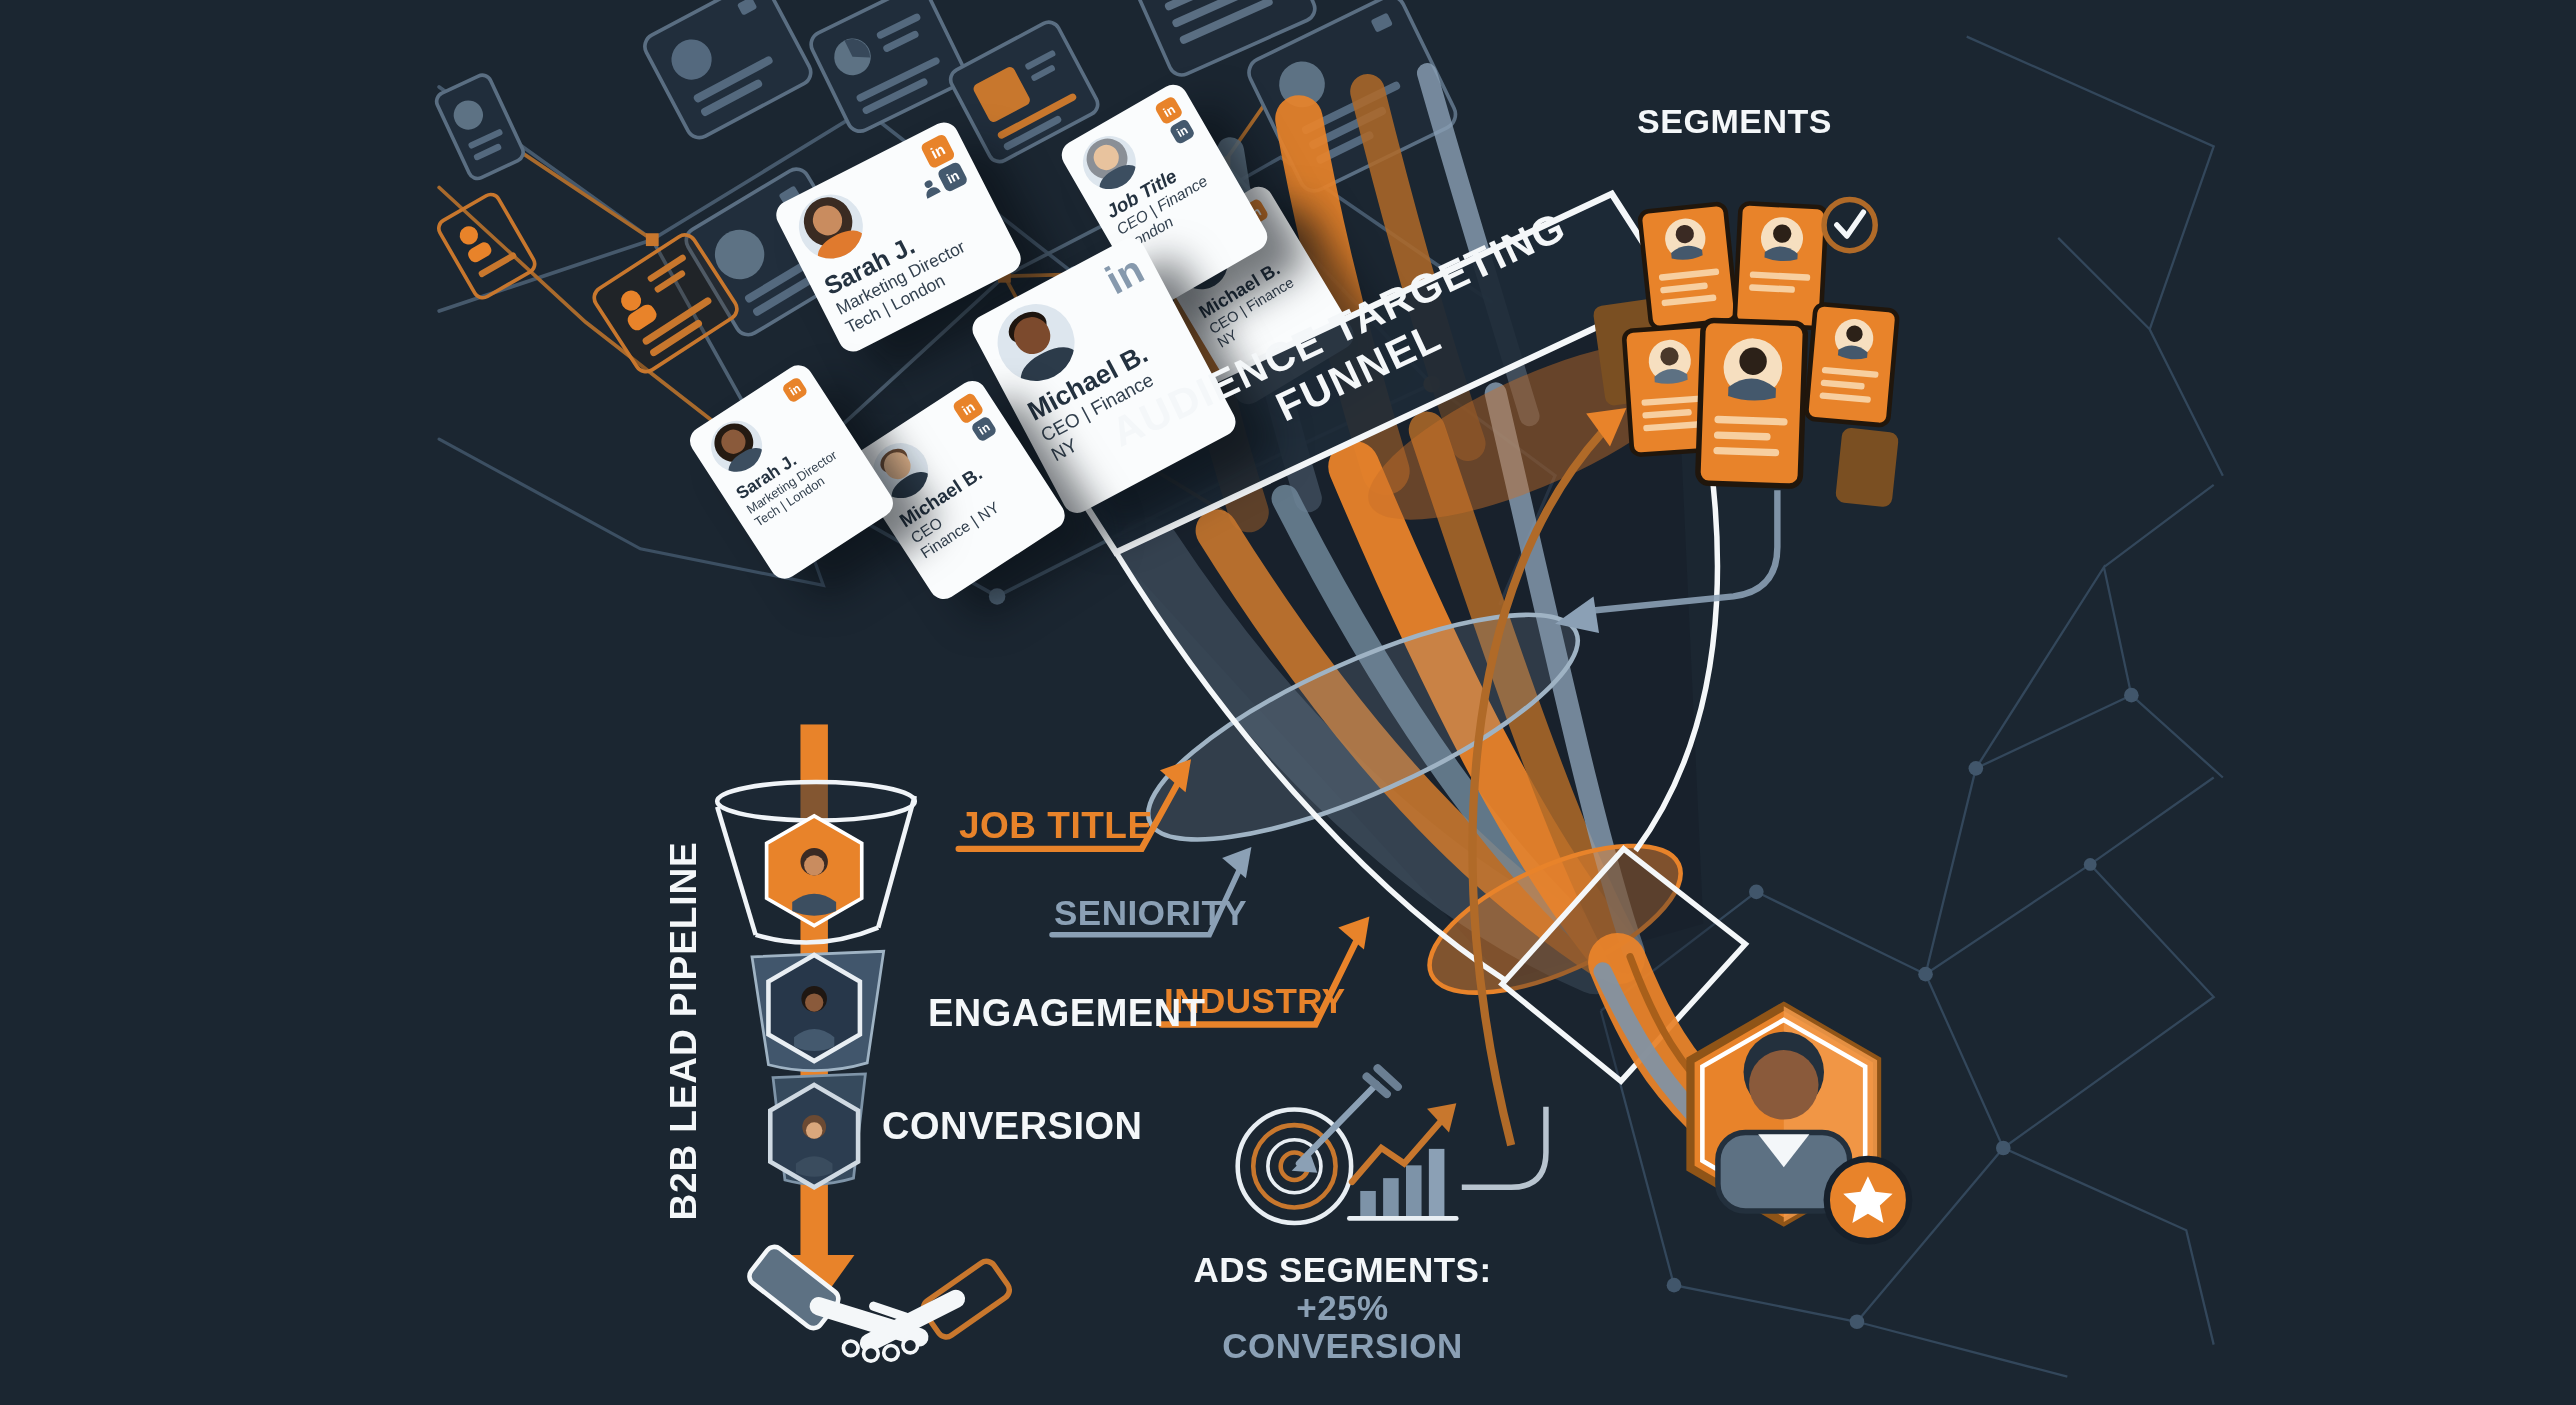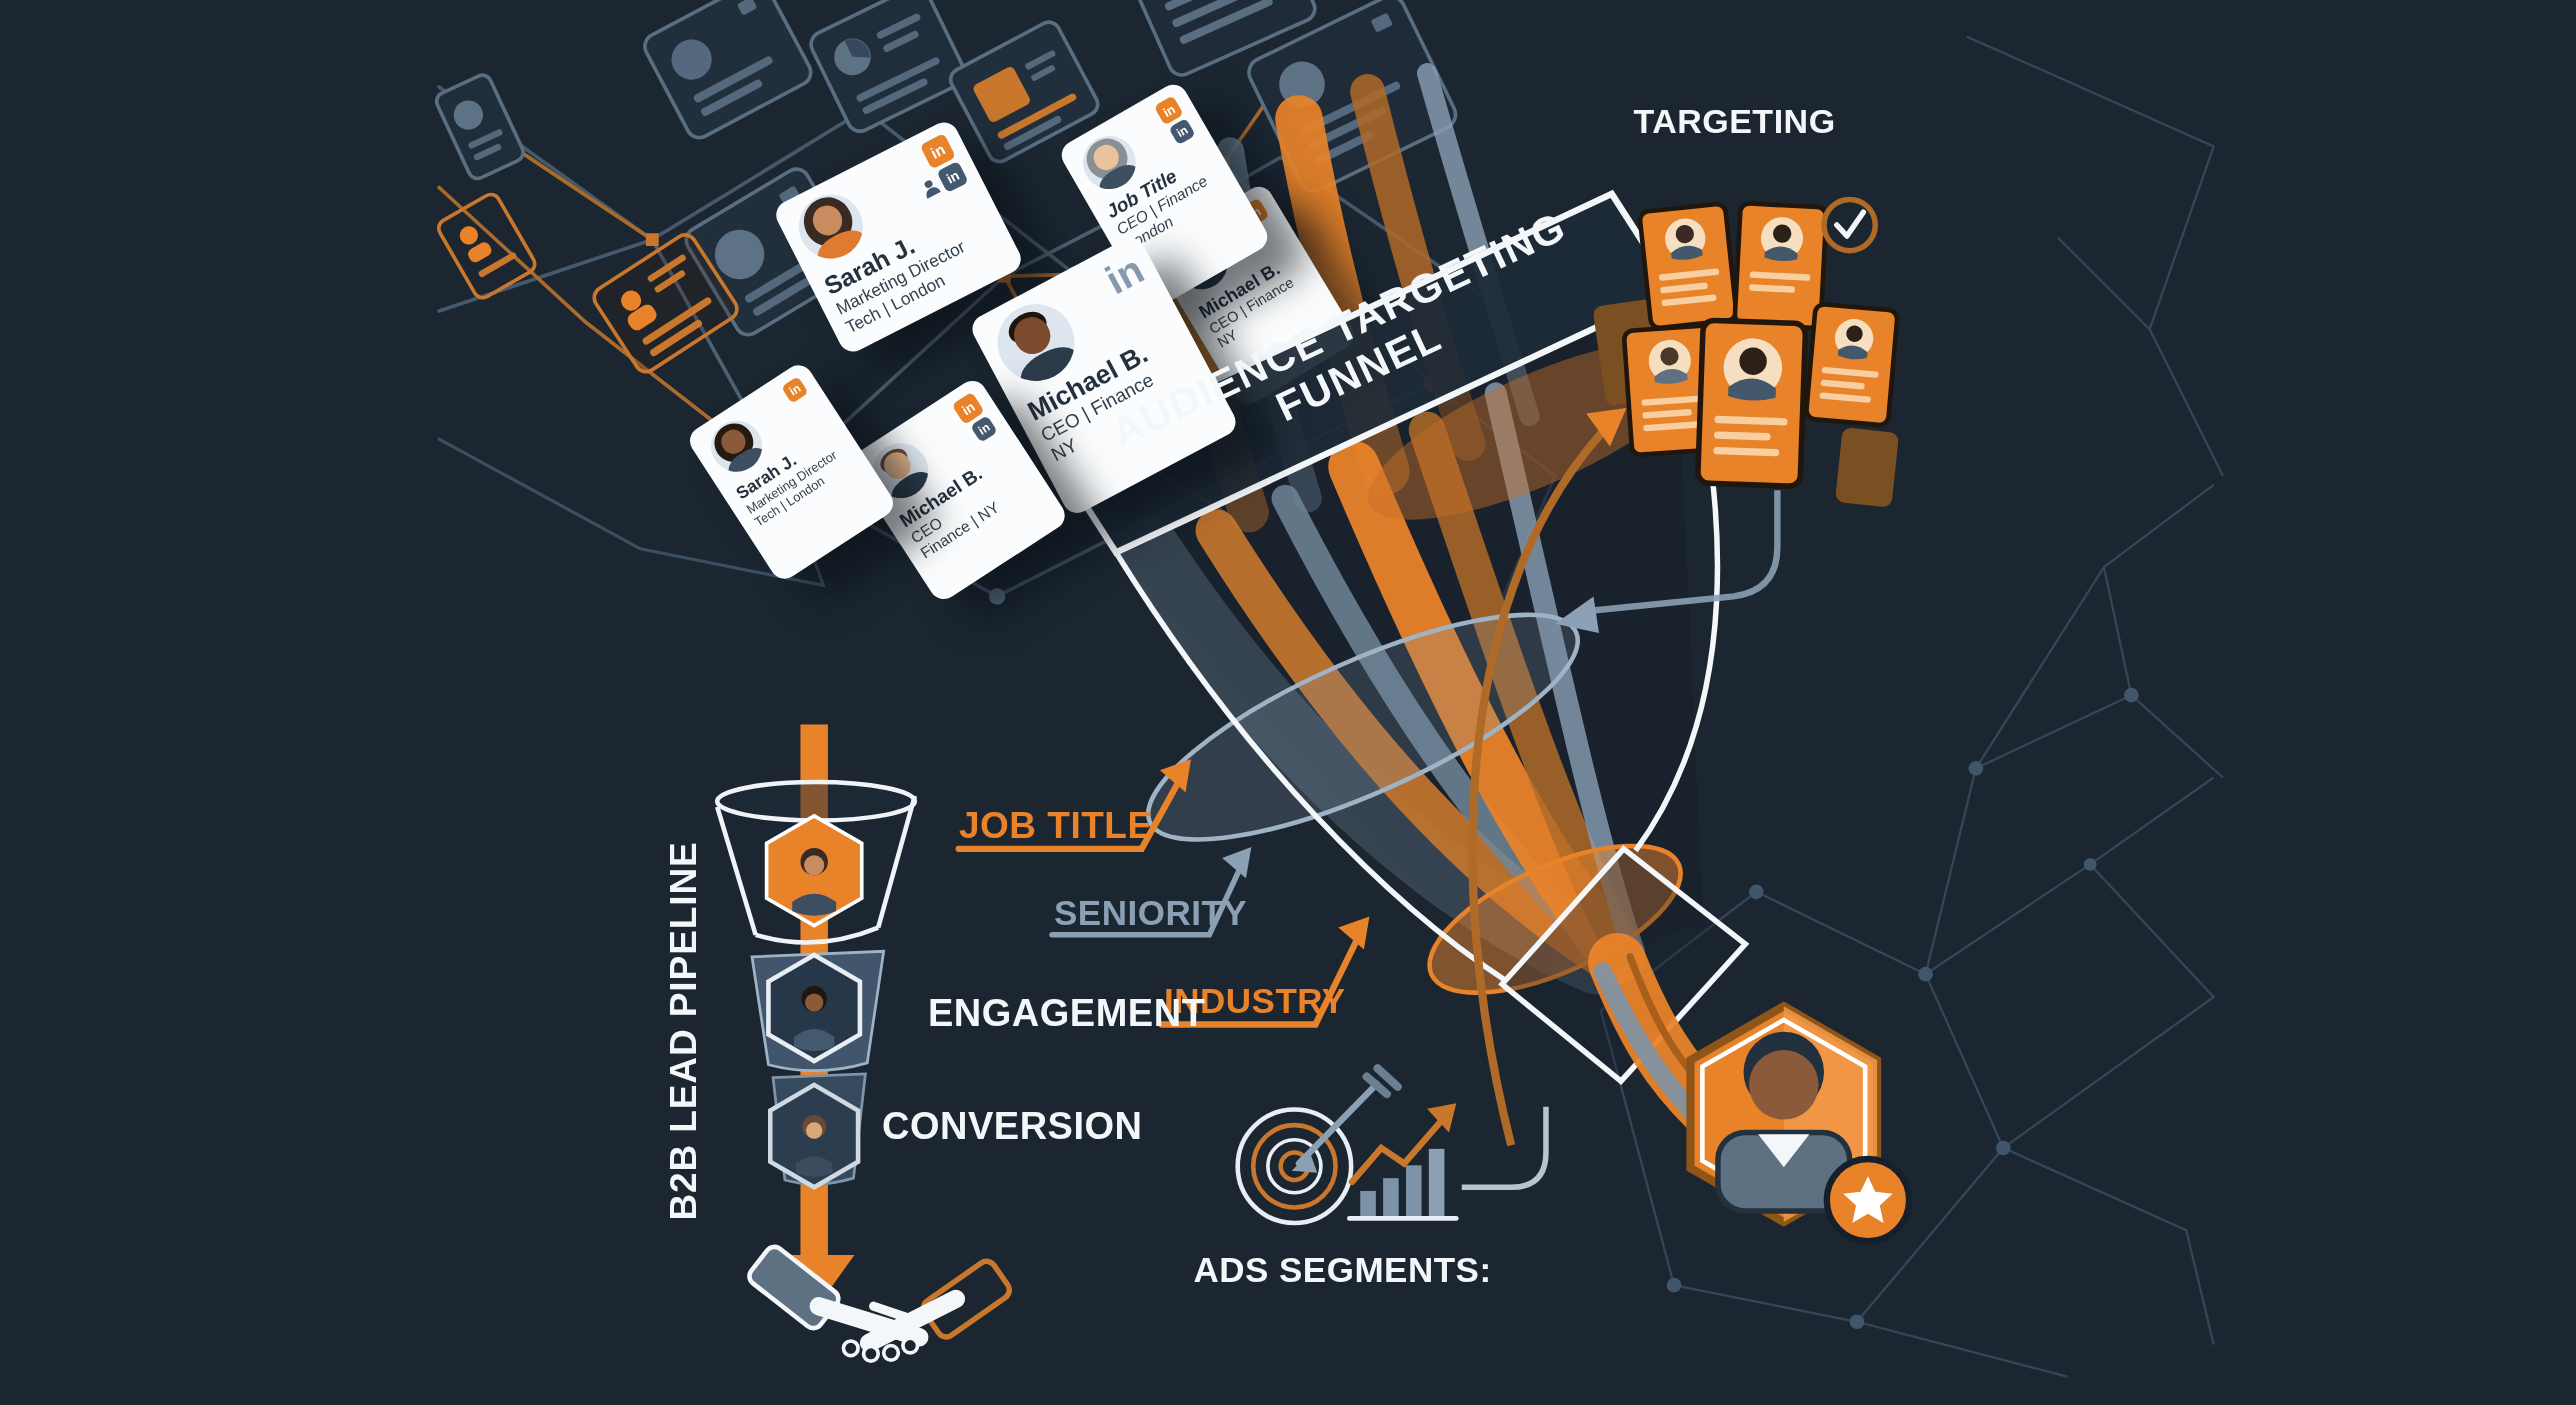--- a/index.html
+++ b/index.html
@@ -460,31 +460,32 @@
   <div class="ctext">
     <div class="cname" style="font-size:17.4px;">Sarah J.</div>
     <div class="crole" style="font-size:12.8px;">Marketing Director</div>
     <div class="cloc" style="font-size:12.8px;">Tech | London</div>
   </div>
 </div>
 
 <div class="funnel-title" style="left:1038px;top:304px;width:622px;font-size:41px;">AUDIENCE TARGETING FUNNEL</div>
 
 <div class="lbl center" style="left:1588px;top:102px;width:293px;font-size:34px;line-height:38px;color:#F4F7F9;">
-  <div>TARGETING</div>
+  <div>SEGMENTS</div>
 </div>
 
 <div class="lbl" style="left:959px;top:805px;font-size:37px;color:#E8832A;">JOB TITLE</div>
 <div class="lbl" style="left:1054px;top:893px;font-size:35px;color:#8BA0B5;">SENIORITY</div>
 <div class="lbl" style="left:1164px;top:981px;font-size:35px;color:#E8832A;">INDUSTRY</div>
 
 <div class="lbl" style="left:928px;top:992px;font-size:38px;color:#F4F7F9;">ENGAGEMENT</div>
 <div class="lbl" style="left:882px;top:1105px;font-size:38px;color:#F4F7F9;text-align:right;">CONVERSION</div>
 
 <div class="lbl vert center" style="left:492px;top:1010px;width:384px;font-size:37px;color:#F4F7F9;letter-spacing:0.9px;">B2B LEAD PIPELINE</div>
 
 <div class="lbl center" style="left:1189px;top:1251px;width:307px;font-size:35px;line-height:38px;">
   <div style="color:#F4F7F9;">ADS SEGMENTS:</div>
+  <div style="color:#8BA0B5;">+25% CONVERSION</div>
 </div>
 
 
 </div>
 
 
 </body></html>

